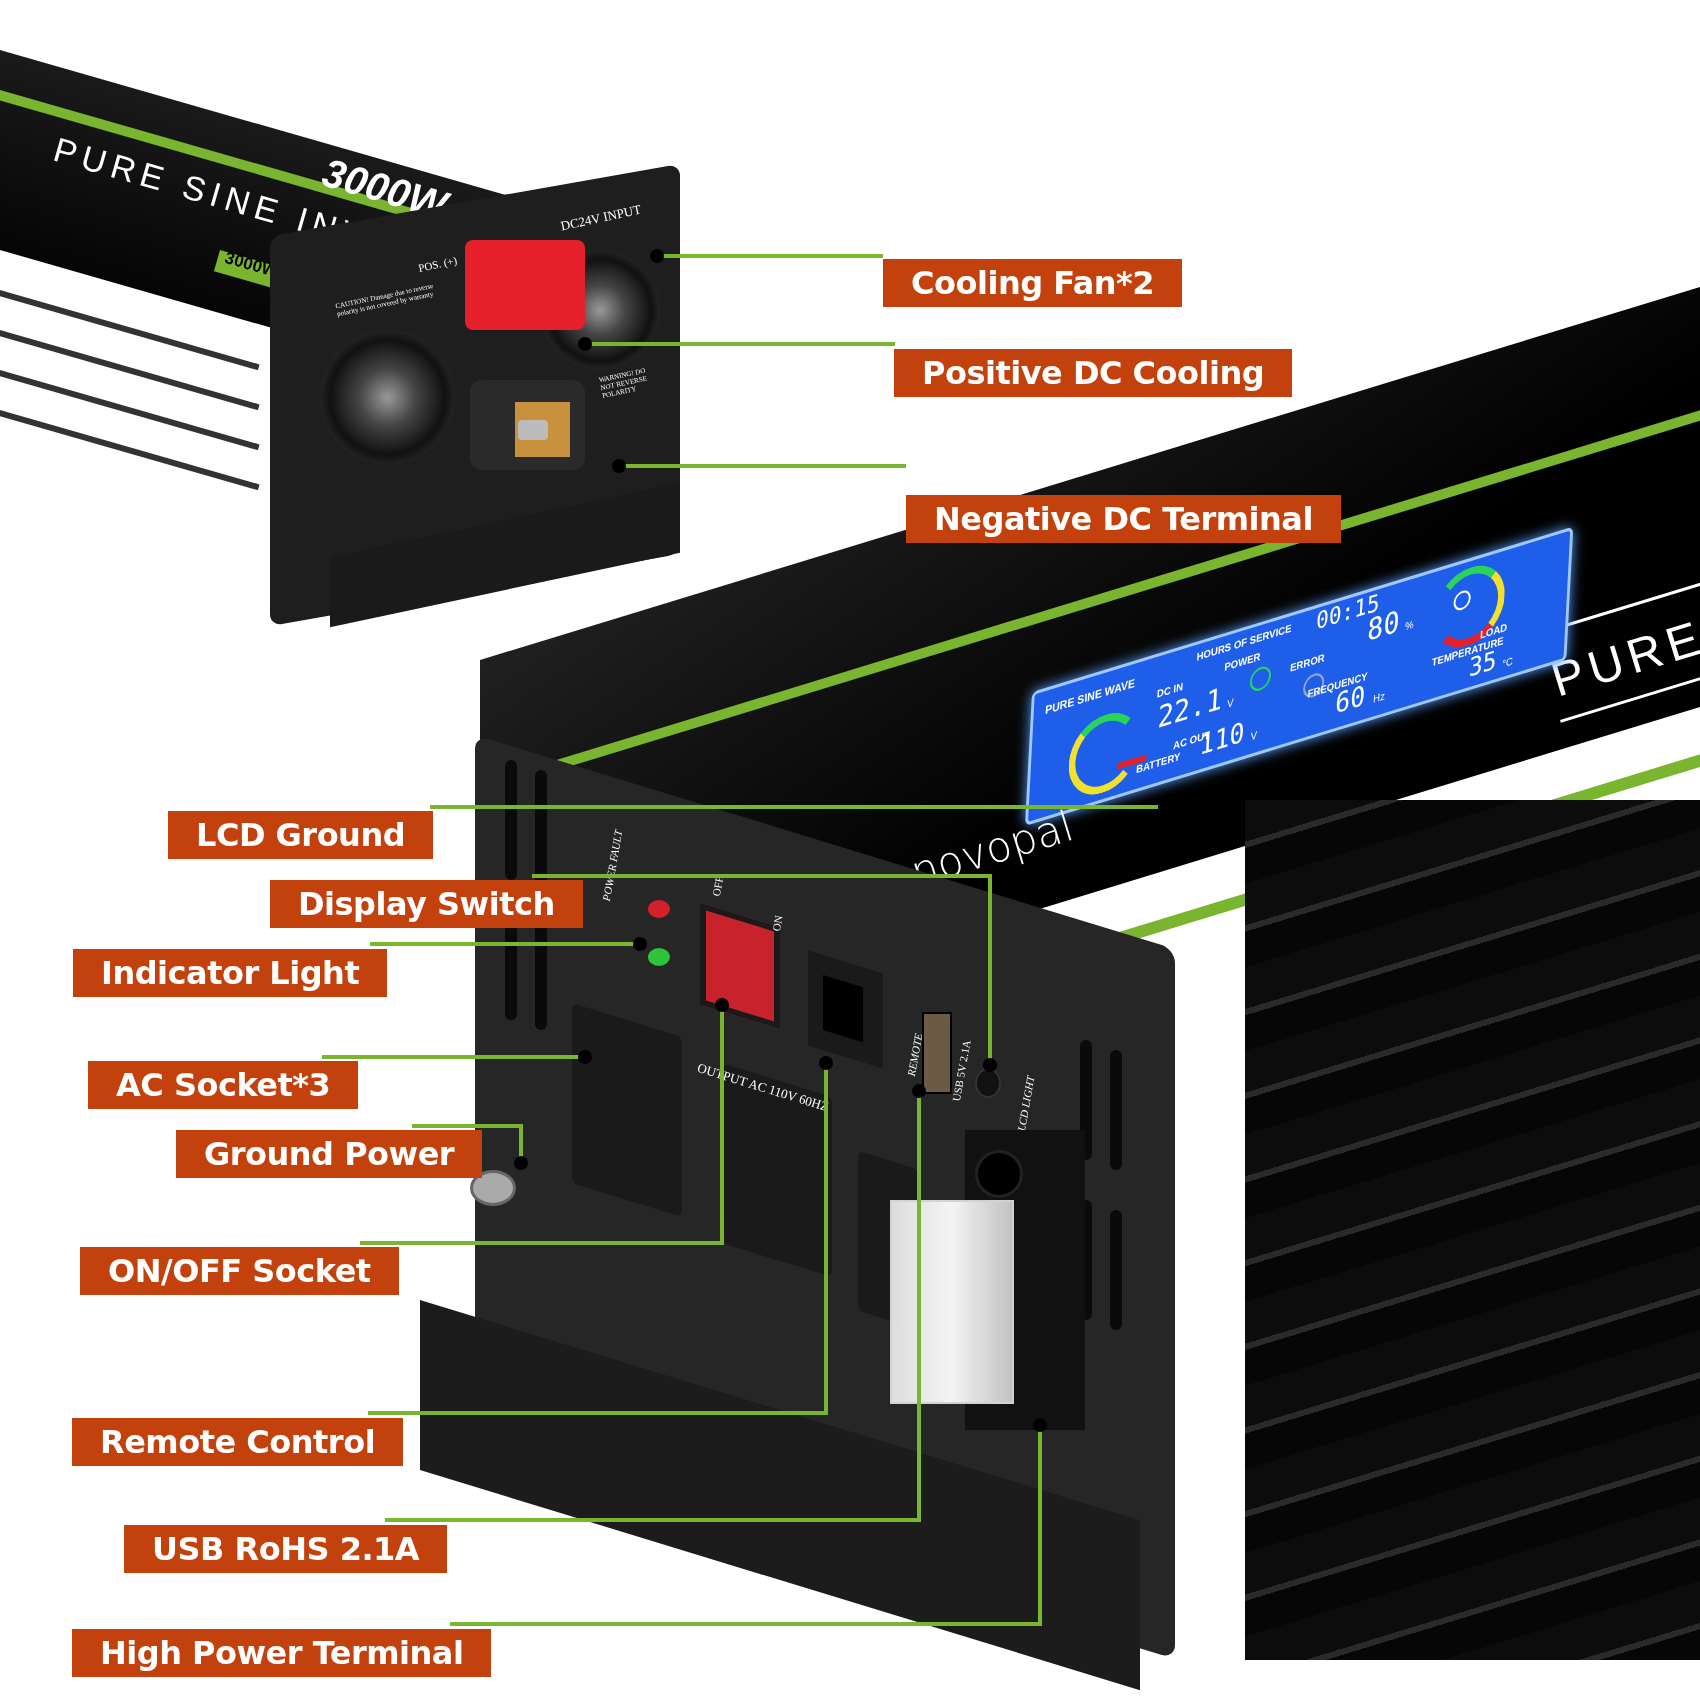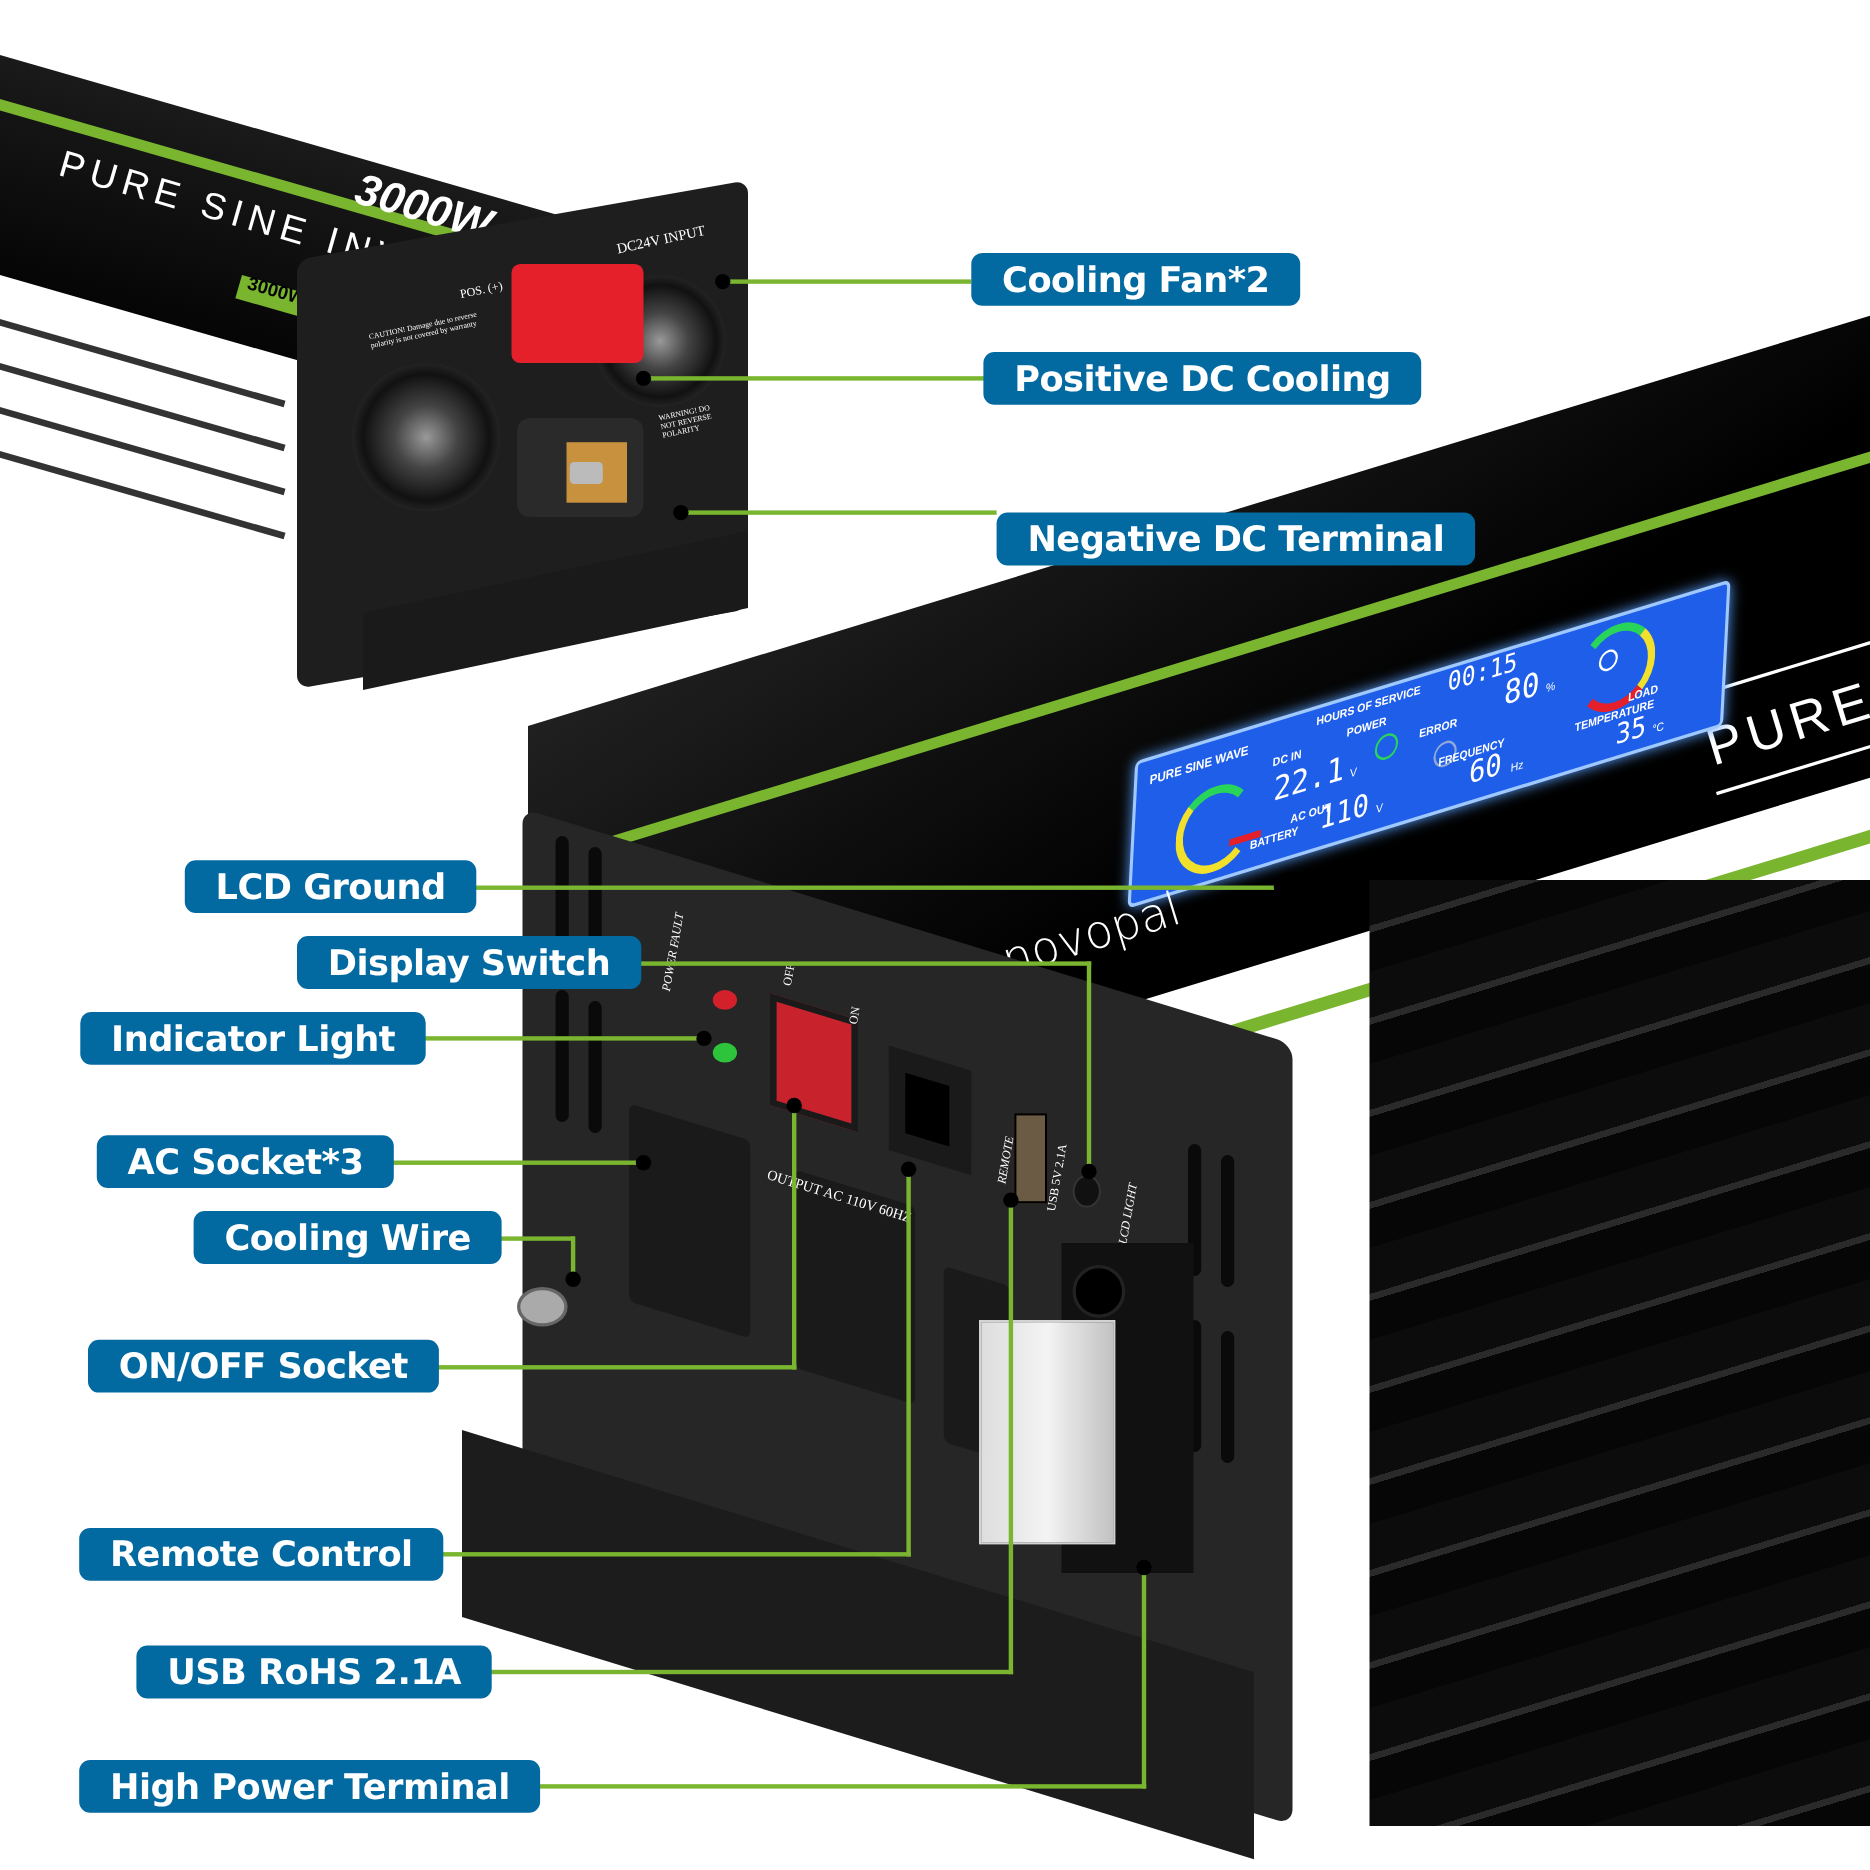--- a/index.html
+++ b/index.html
@@ -1,18 +1,18 @@
 <!DOCTYPE html>
 <html><head>
 <meta charset="utf-8">
 <style>
   html,body{margin:0;padding:0;background:#fff;}
   body{width:1700px;height:1700px;position:relative;overflow:hidden;font-family:"Liberation Sans",sans-serif;}
   .abs{position:absolute;}
-  .label{position:absolute;background:#0369a1;color:#fff;font-weight:bold;font-size:36px;line-height:48px;height:48px;padding:0 28px;border-radius:10px;white-space:nowrap;letter-spacing:-0.5px;font-family:"DejaVu Sans",sans-serif;font-size:32px;}
+  .label{position:absolute;background:#c2410c;color:#fff;font-weight:bold;font-size:36px;line-height:48px;height:48px;padding:0 28px;border-radius:0;white-space:nowrap;letter-spacing:-0.5px;font-family:"DejaVu Sans",sans-serif;font-size:32px;margin-top:29px;}
   .line{position:absolute;background:#7ab530;}
   .dot{position:absolute;width:14px;height:14px;border-radius:50%;background:#000;}
   .bigdot{width:28px;height:28px;}
   
   .chassis{position:absolute;background:linear-gradient(180deg,#1a1a1a,#050505);}
   .stripe{position:absolute;background:#7ab530;}
   .panel{position:absolute;background:#2b2b2b;}
   .vent{position:absolute;background:#0a0a0a;border-radius:6px;}
   .lcd{position:absolute;background:#1f5ee8;border:3px solid #9fc8ff;border-radius:6px;box-shadow:0 0 12px #5aa0ff;color:#fff;}
   .txt{position:absolute;color:#fff;white-space:nowrap;}
@@ -183,17 +183,17 @@
 <div class="line" style="left:1038px;top:1426px;width:4px;height:200px;"></div>
 <div class="dot" style="left:1033px;top:1418px;"></div>
 
 <div class="label" style="left:883px;top:230px;">Cooling Fan*2</div>
 <div class="label" style="left:894px;top:320px;">Positive DC Cooling</div>
 <div class="label" style="left:906px;top:466px;">Negative DC Terminal</div>
 <div class="label" style="left:168px;top:782px;">LCD Ground</div>
 <div class="label" style="left:270px;top:851px;text-align:center;">Display Switch</div>
 <div class="label" style="left:73px;top:920px;">Indicator Light</div>
 <div class="label" style="left:88px;top:1032px;">AC Socket*3</div>
-<div class="label" style="left:176px;top:1101px;">Cooling Wire</div>
+<div class="label" style="left:176px;top:1101px;">Ground Power</div>
 <div class="label" style="left:80px;top:1218px;">ON/OFF Socket</div>
 <div class="label" style="left:72px;top:1389px;">Remote Control</div>
 <div class="label" style="left:124px;top:1496px;">USB RoHS 2.1A</div>
 <div class="label" style="left:72px;top:1600px;">High Power Terminal</div>
 
 </body></html>

